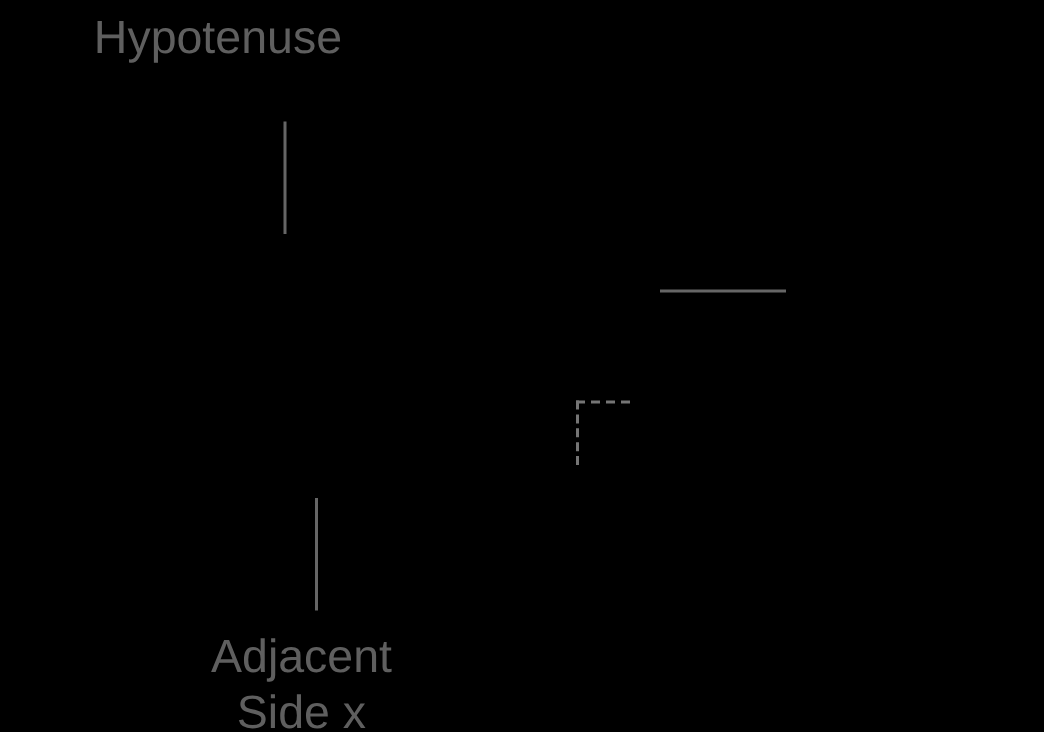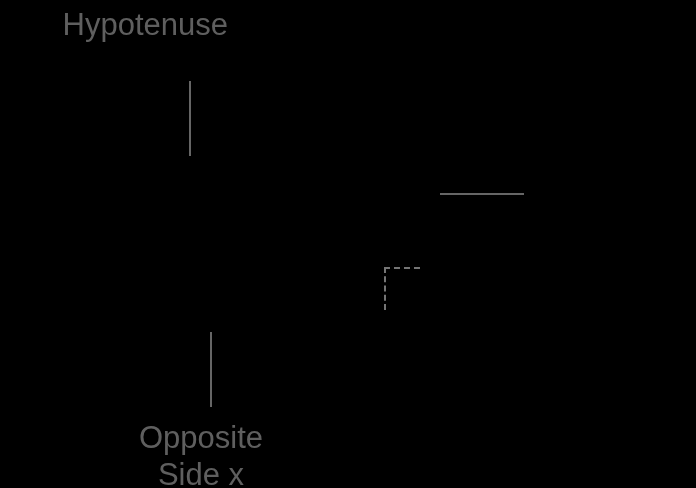--- a/index.html
+++ b/index.html
@@ -67,17 +67,17 @@
   <div class="vline leader-hypotenuse"></div>
 
 
   <div class="hline leader-opposite"></div>
 
   <div class="angle-marker"></div>
 
   <div class="vline leader-adjacent"></div>
 
   <div class="label align-center label-adjacent">
-    <span class="line">Opposite</span>
+    <span class="line">Adjacent</span>
     <span class="line">Side x</span>
   </div>
 
 </div>
 
 </body></html>

